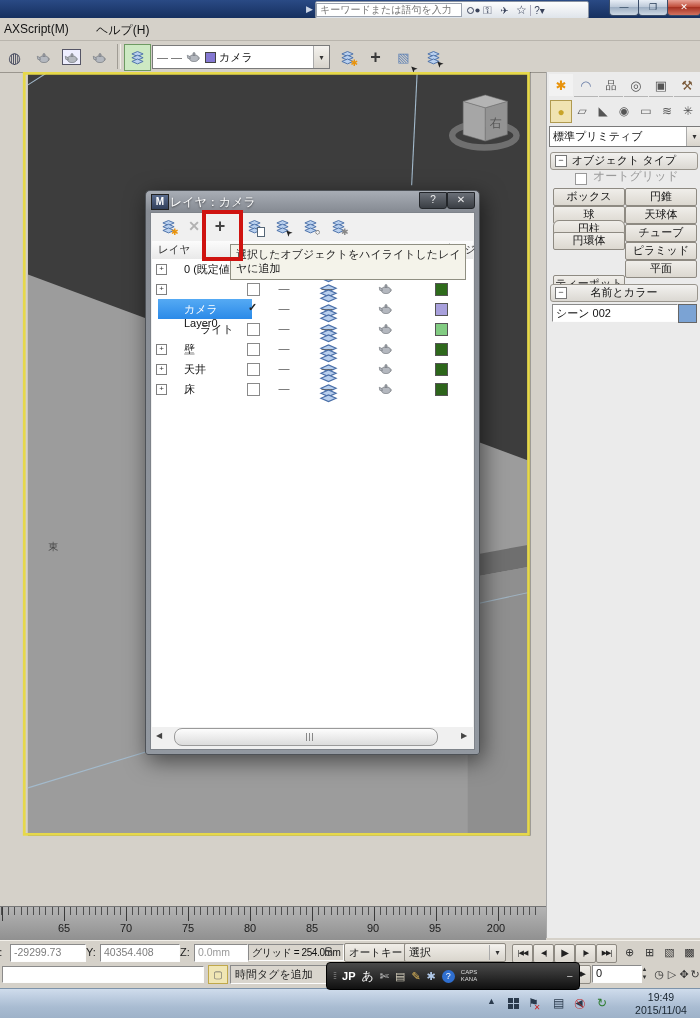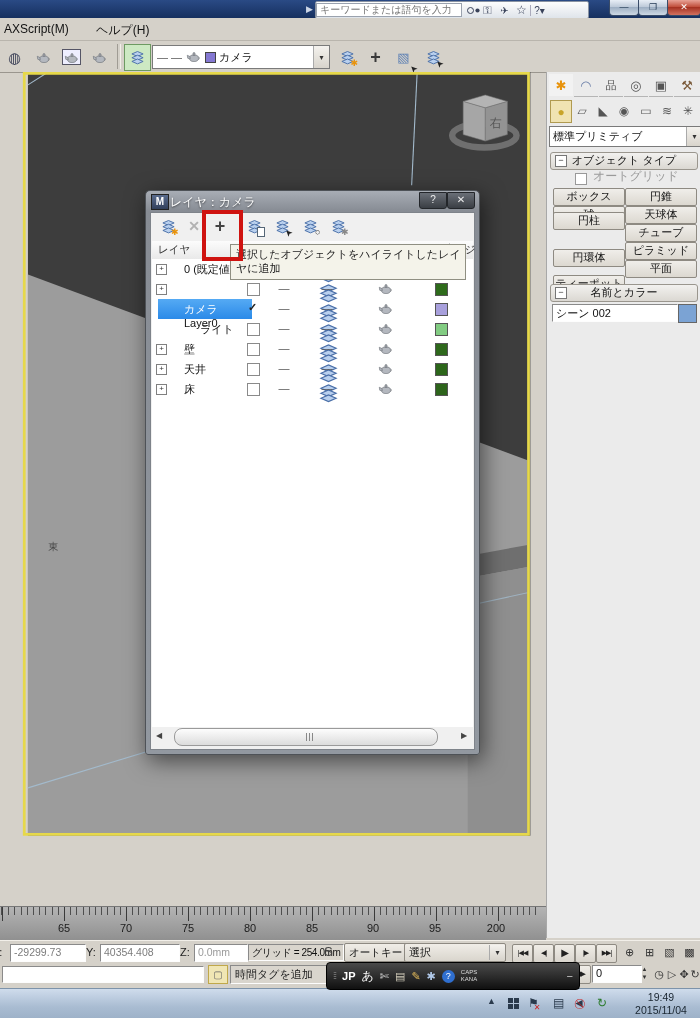--- a/index.html
+++ b/index.html
@@ -625,23 +625,23 @@
     <span class="minus-box">−</span>
     <span>オブジェクト タイプ</span>
   </div>
   <span class="abs" style="left:28px;top:101px;width:10px;height:10px;border:1px solid #999;background:#fff;"></span>
   <span class="abs txt" style="left:46px;top:96px;font-size:12px;color:#9a9a9a;">オートグリッド</span>
 
   <div class="abs obj-btn" style="left:6px;top:116px;width:70px;">ボックス</div>
   <div class="abs obj-btn" style="left:78px;top:116px;width:70px;">円錐</div>
   <div class="abs obj-btn" style="left:6px;top:134px;width:70px;">球</div>
   <div class="abs obj-btn" style="left:78px;top:134px;width:70px;">天球体</div>
-  <div class="abs obj-btn" style="left:6px;top:140px;width:70px;">円柱</div>
+  <div class="abs obj-btn" style="left:6px;top:148px;width:70px;border-radius:6px;">円柱</div>
   <div class="abs obj-btn" style="left:78px;top:152px;width:70px;">チューブ</div>
-  <div class="abs obj-btn" style="left:6px;top:177px;width:70px;">円環体</div>
+  <div class="abs obj-btn" style="left:6px;top:160px;width:70px;">円環体</div>
   <div class="abs obj-btn" style="left:78px;top:170px;width:70px;">ピラミッド</div>
   <div class="abs obj-btn" style="left:6px;top:203px;width:70px;">ティーポット</div>
   <div class="abs obj-btn" style="left:78px;top:188px;width:70px;">平面</div>
 
   <div class="abs rollout" style="left:3px;top:212px;width:146px;height:16px;line-height:15px;">
     <span class="minus-box">−</span>
     <span>名前とカラー</span>
   </div>
   <input class="abs sunken" style="left: 5px; top: 232px; width: 118px; height: 16px; font-size: 11px; padding: 0px 3px; color: rgb(17, 17, 17); font-family: inherit;" value="シーン 002">
   <span class="abs" style="left: 131px; top: 232px; width: 17px; height: 17px; border: 1px solid rgb(102, 102, 102); background-color: rgb(123, 163, 212);"></span>

